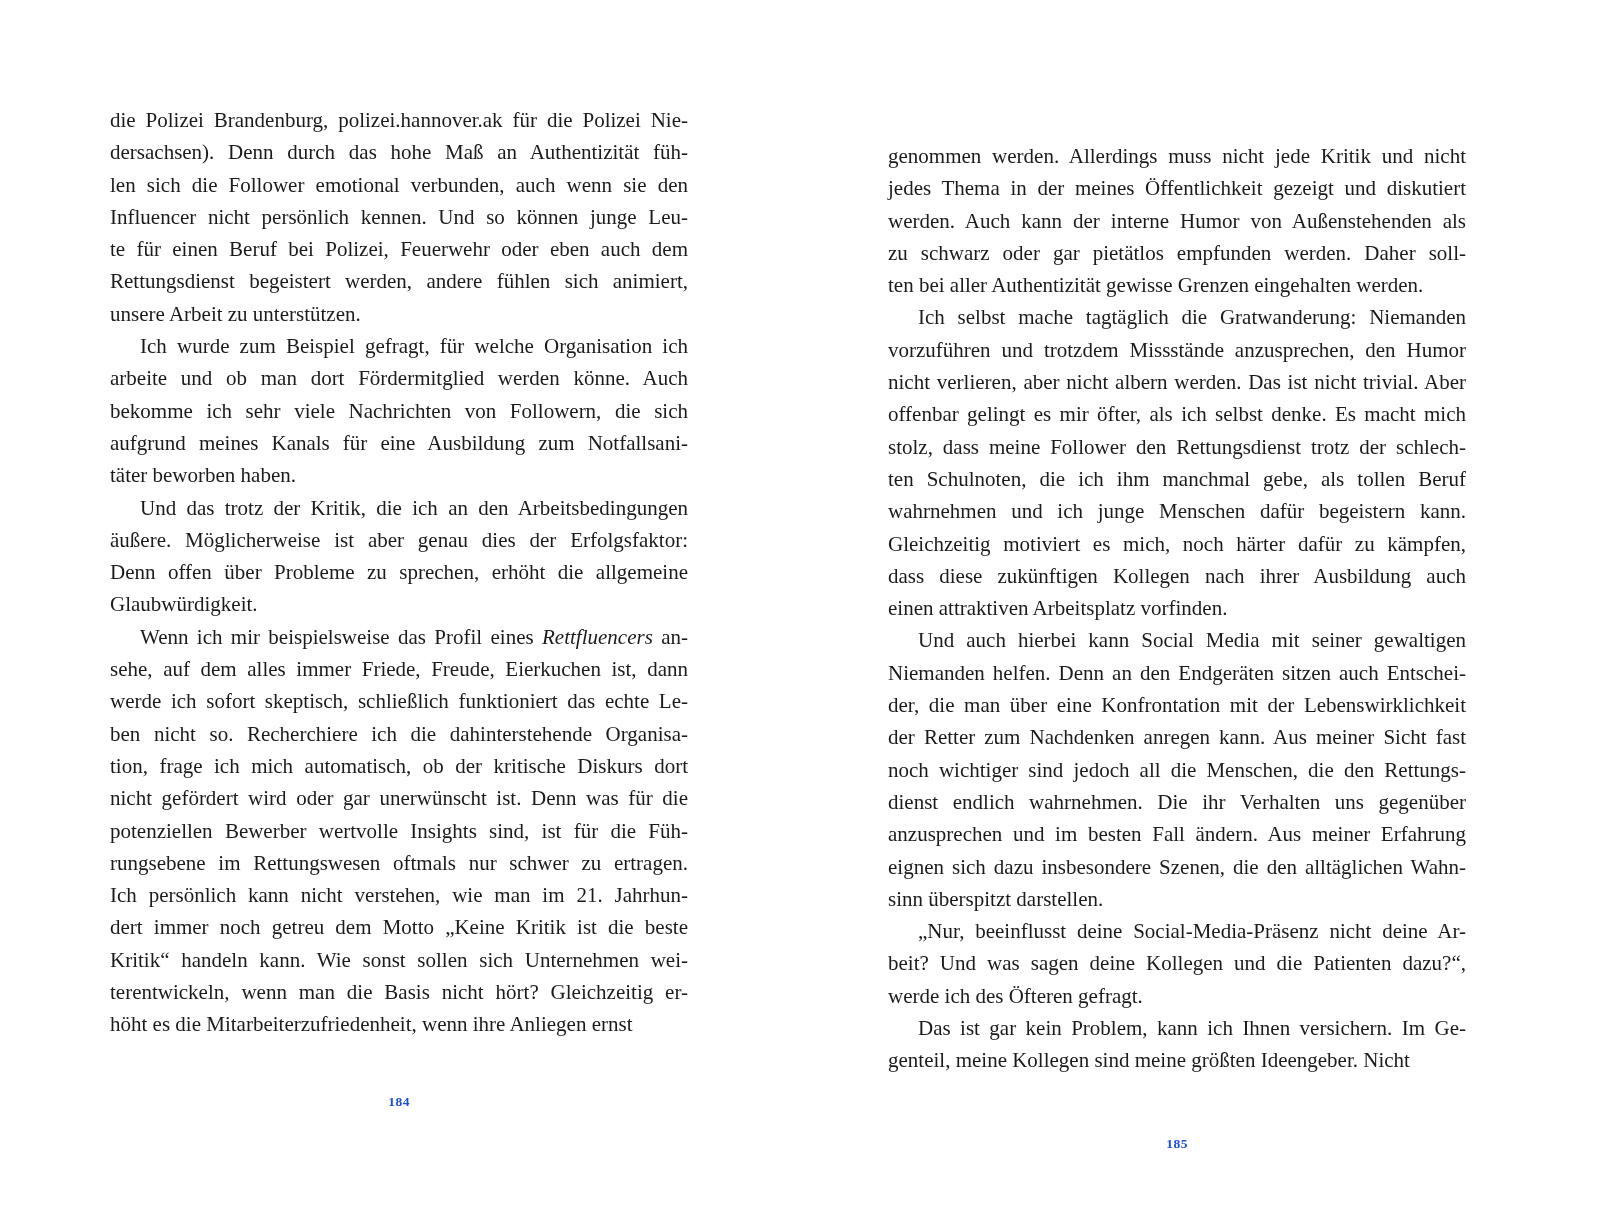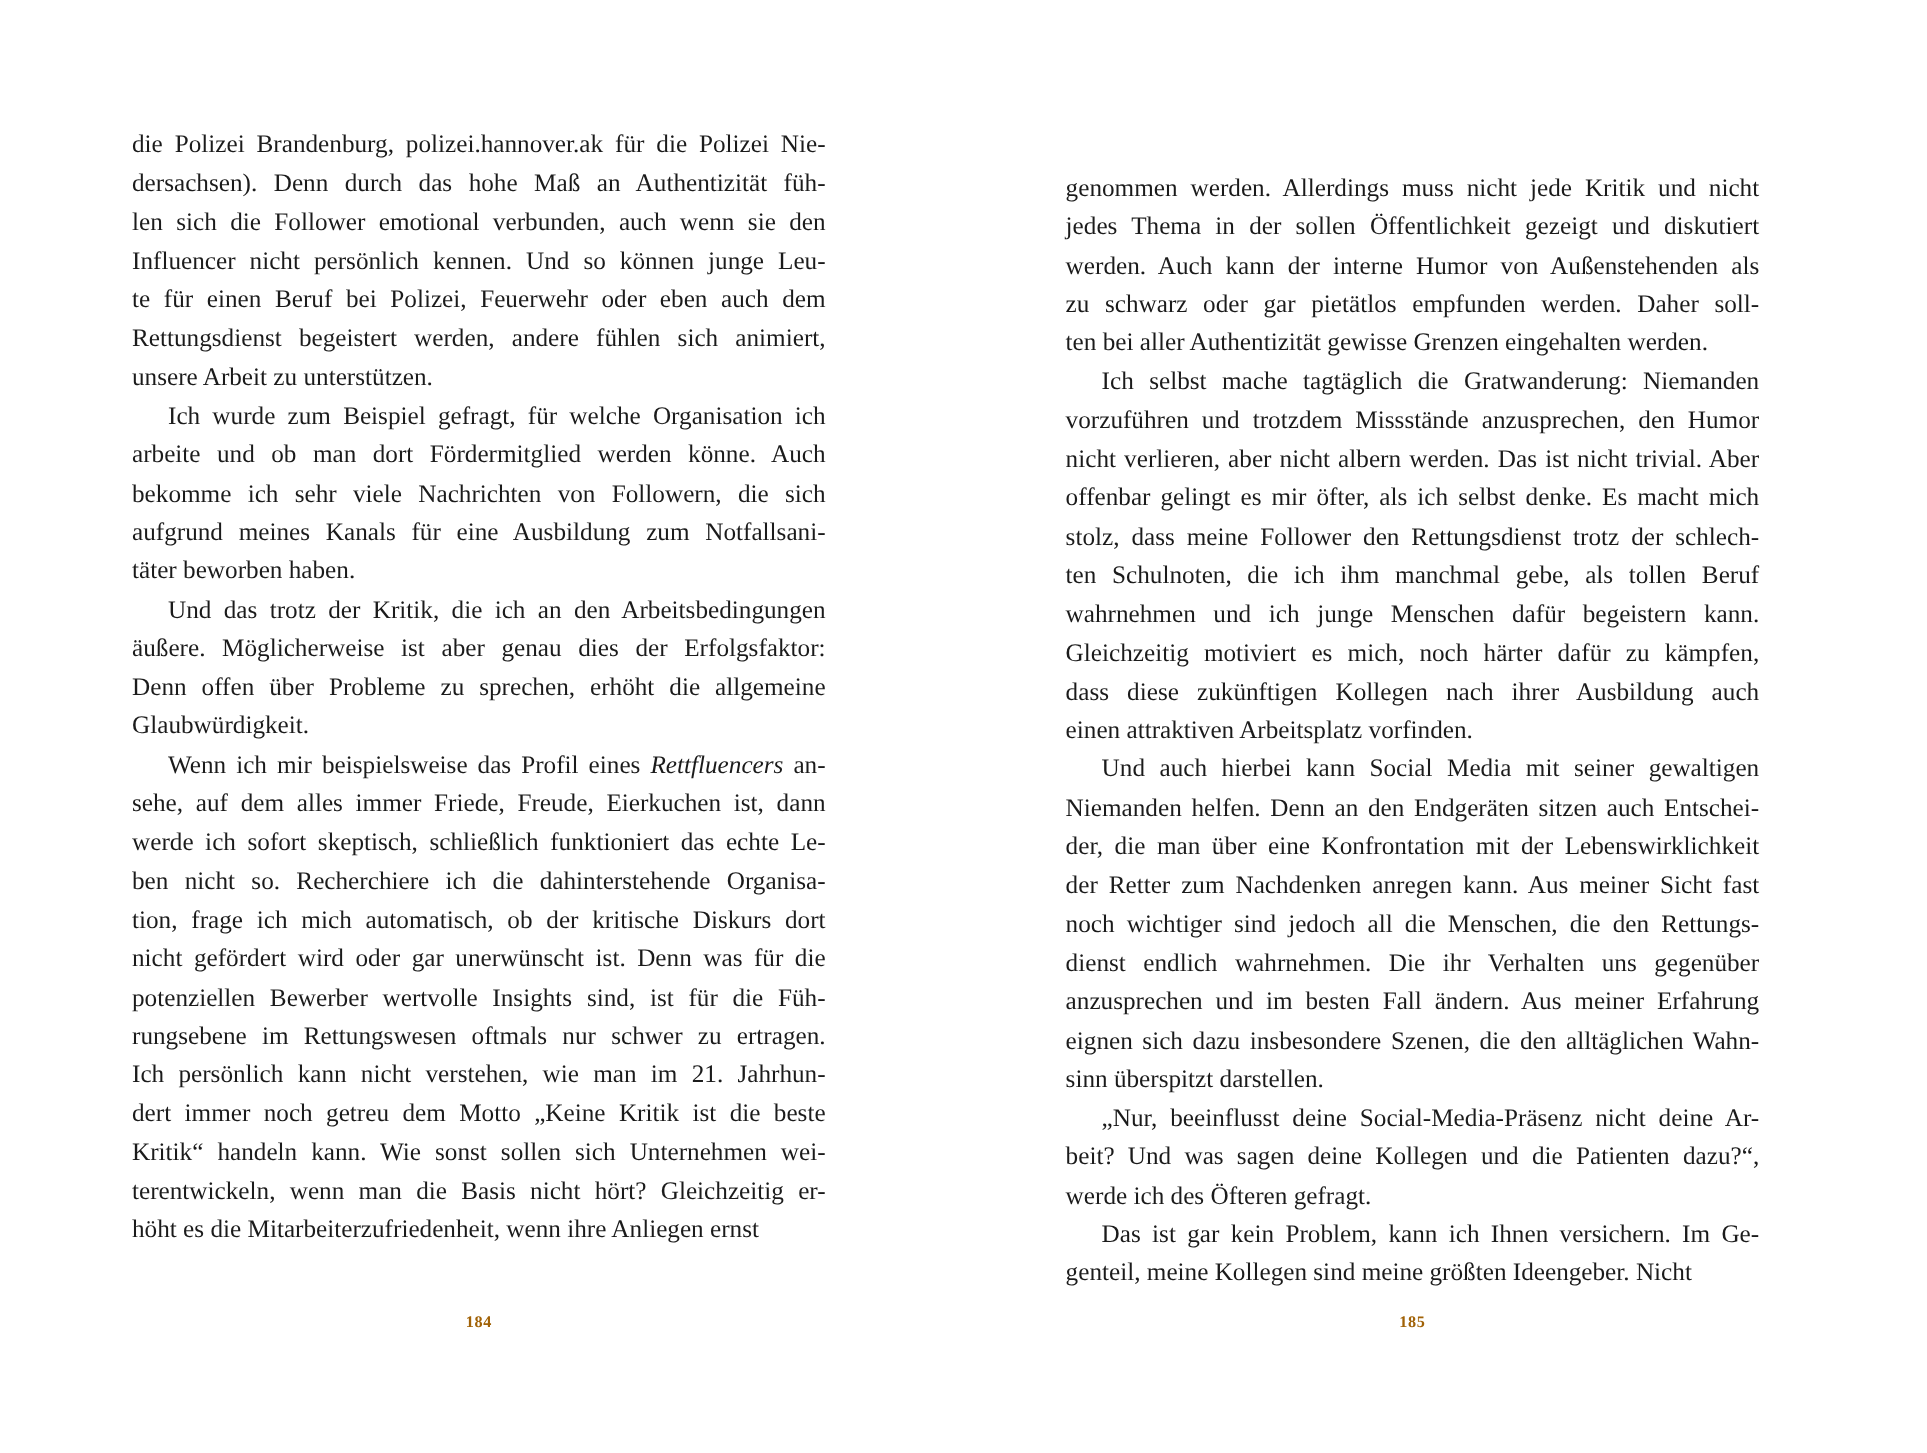--- a/index.html
+++ b/index.html
@@ -48,24 +48,24 @@
   }
 
   .page-number {
     position: absolute;
     top: 1094px;
     width: 578px;
     text-align: center;
     font-size: 13.5px;
     font-weight: bold;
     letter-spacing: 0.5px;
-    color: #a16207;
+    color: #1d4ed8;
   }
   .page-left  .page-number { left: 110px; }
-  .page-right .page-number { left: 85px;  }
+  .page-right .page-number { left: 85px; margin-top: 42px;  }
 </style>
 </head>
 <body>
 
 <div class="spread">
 
   <section class="page page-left">
     <div class="text-block">
         <div class="paragraph">
           <div class="line just">die Polizei Brandenburg, polizei.hannover.ak für die Polizei Nie-</div>
@@ -105,21 +105,21 @@
           <div class="line">höht es die Mitarbeiterzufriedenheit, wenn ihre Anliegen ernst</div>
         </div>
       </div>
     <div class="page-number">184</div>
   </section>
 
   <section class="page page-right">
     <div class="text-block">
         <div class="paragraph">
           <div class="line just">genommen werden. Allerdings muss nicht jede Kritik und nicht</div>
-          <div class="line just">jedes Thema in der sollen Öffentlichkeit gezeigt und diskutiert</div>
+          <div class="line just">jedes Thema in der meines Öffentlichkeit gezeigt und diskutiert</div>
           <div class="line just">werden. Auch kann der interne Humor von Außenstehenden als</div>
           <div class="line just">zu schwarz oder gar pietätlos empfunden werden. Daher soll-</div>
           <div class="line">ten bei aller Authentizität gewisse Grenzen eingehalten werden.</div>
         </div>
         <div class="paragraph indent">
           <div class="line just">Ich selbst mache tagtäglich die Gratwanderung: Niemanden</div>
           <div class="line just">vorzuführen und trotzdem Missstände anzusprechen, den Humor</div>
           <div class="line just">nicht verlieren, aber nicht albern werden. Das ist nicht trivial. Aber</div>
           <div class="line just">offenbar gelingt es mir öfter, als ich selbst denke. Es macht mich</div>
           <div class="line just">stolz, dass meine Follower den Rettungsdienst trotz der schlech-</div>

